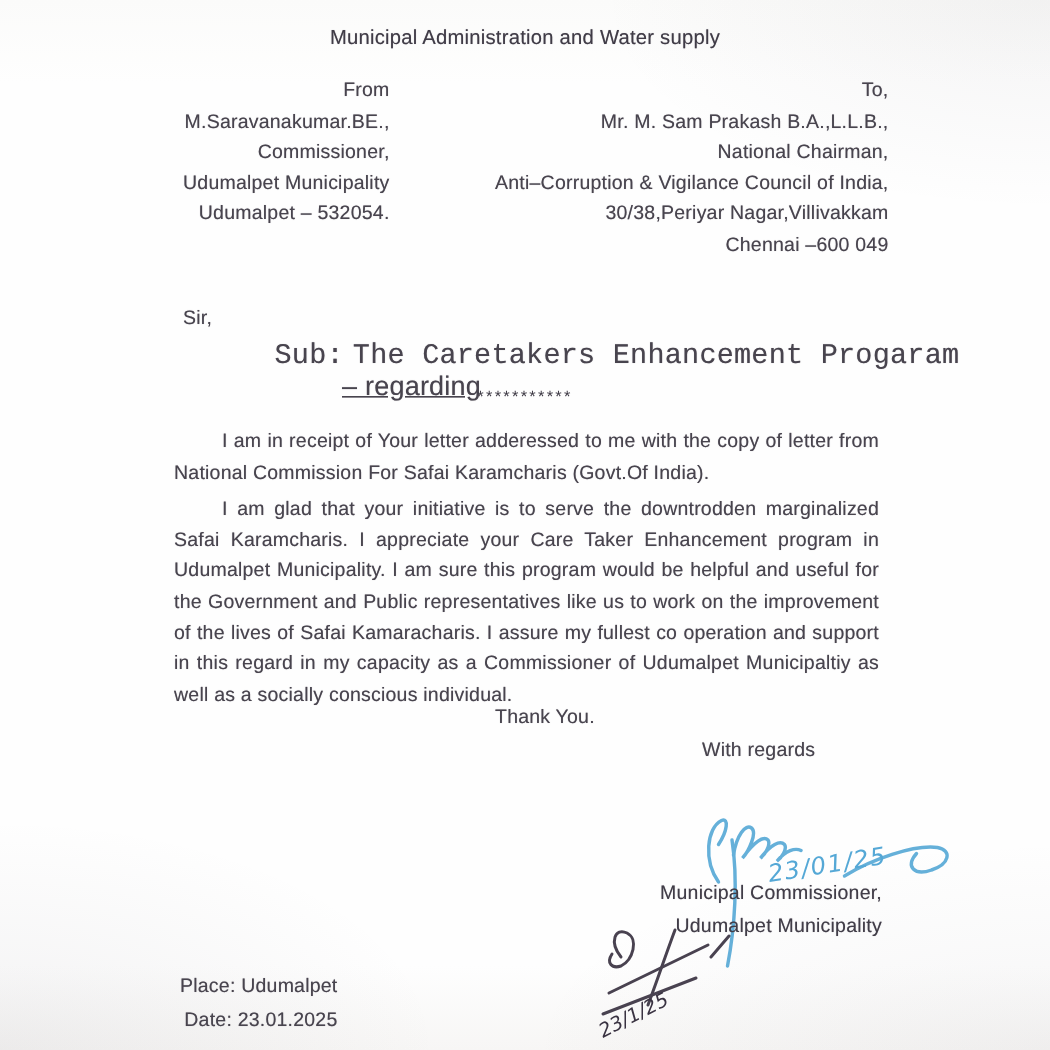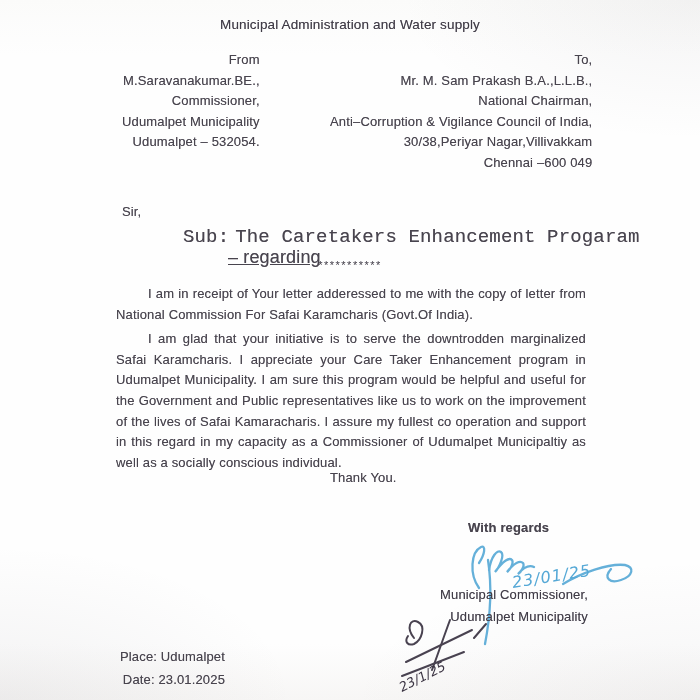--- a/index.html
+++ b/index.html
@@ -20,21 +20,21 @@
   .addr { font-size:13px; line-height:20.5px; }
   .from-block { top:50px; left:122px; }
   .to-block { top:50px; left:330px; }
   .sir { top:204px; left:122px; font-size:13px; }
   .sub-row { top:226px; left:183px; font-size:19px; display:flex; gap:6px;font-family:Liberation Mono, monospace; }
   .sub-line2 { top:247px; left:228px; font-size:18px;text-decoration:underline; }
   .stars { top:259px; left:0; width:700px; text-align:center; font-size:11px; letter-spacing:1.5px; color:#3e3a45; }
   .body-text { top:280px; left:112px; width:478px; font-size:13px; line-height:20.6px; text-align:justify; }
   .body-text p { margin:4px; text-indent:32px; }
   .thanks { top:470px; left:290px; font-size:13px;margin-left:40px; }
-  .regards { top:520px; left:468px; font-size:13px;font-weight:bold; }
+  .regards { top:492px; left:468px; font-size:13px; }
   .sign-block { top:584px; left:420px; width:168px; text-align:right; font-size:13px; line-height:21.5px; color:#413d48; }
   .sig-blue { top:538px; left:455px; pointer-events:none; }
   .sig-dark { top:614px; left:388px; pointer-events:none; }
   .footer { top:645px; left:120px; font-size:13px; line-height:23px; }
   svg text { font-family:"DejaVu Sans",sans-serif; font-style:italic; }
 </style>
 </head>
 <body>
 
 <div class="page">

